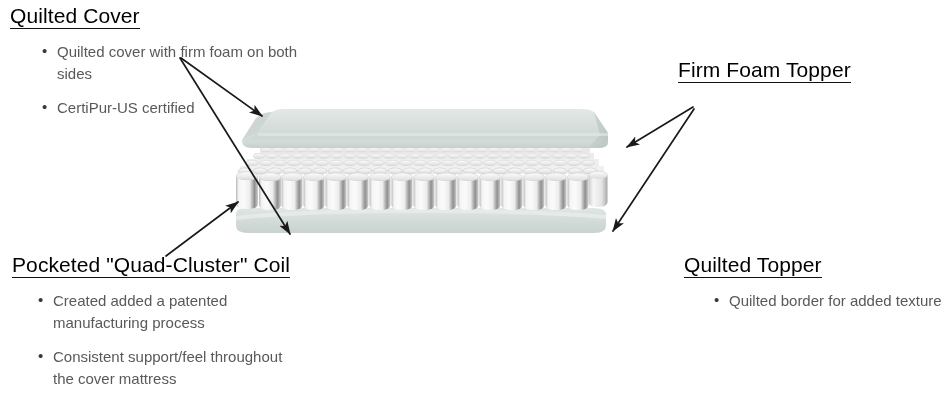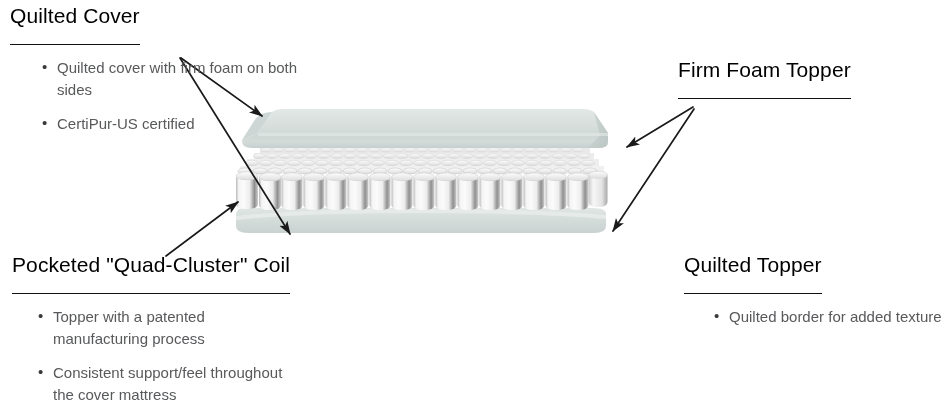--- a/index.html
+++ b/index.html
@@ -25,21 +25,21 @@
     position: absolute;
   }
   .callout-title {
     font-size: 21px;
     line-height: 24px;
     color: #000000;
     font-weight: 400;
     letter-spacing: 0.1px;
     display: inline-block;
     border-bottom: 1.5px solid #111111;
-    padding-bottom: 16px;
+    padding-bottom: 0;
     white-space: nowrap;
   }
   .bullets {
     list-style: none;
     margin: 4px 0 0 0;
     padding: 0;
   }
   .bullets li {
     position: relative;
     font-size: 15px;
@@ -388,21 +388,21 @@
     </ul>
   </div>
 
   <div class="callout cal-firm-foam">
     <div class="callout-title">Firm Foam Topper</div>
   </div>
 
   <div class="callout cal-coil">
     <div class="callout-title">Pocketed "Quad-Cluster" Coil</div>
     <ul class="bullets">
-      <li>Topper with a patented manufacturing process</li>
+      <li>Created added a patented manufacturing process</li>
       <li>Consistent support/feel throughout the cover mattress</li>
       <li>Foam in USA</li>
     </ul>
   </div>
 
   <div class="callout cal-border">
     <div class="callout-title">Quilted Topper</div>
     <ul class="bullets">
       <li>Quilted border for added texture</li>
     </ul>

